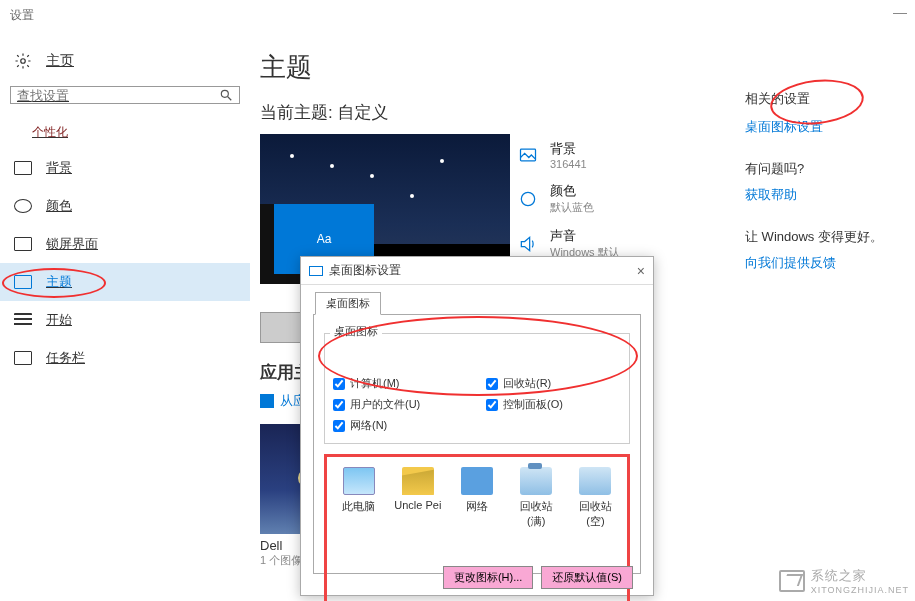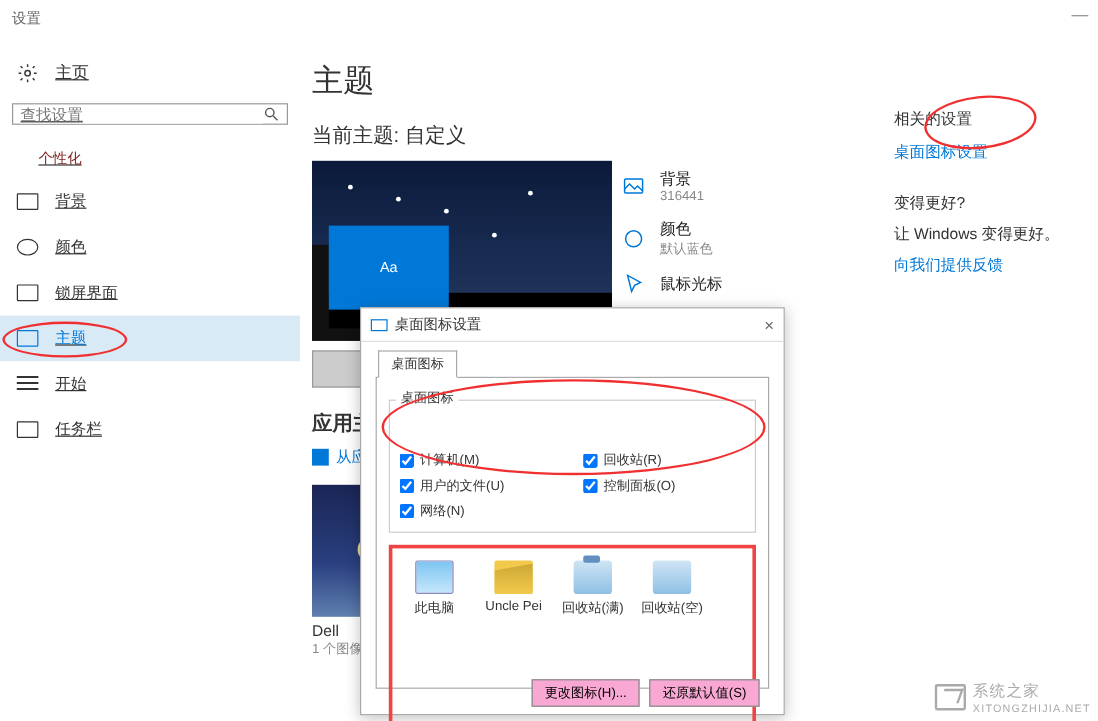--- a/index.html
+++ b/index.html
@@ -26,21 +26,21 @@
     .nav-item.active { background: #d9eaf7; color: #0078d7; }
     .nav-item .nav-icon { width: 18px; height: 14px; margin-right: 14px; border: 1.5px solid currentColor; border-radius: 1px; position: relative; }
     .nav-item .nav-label { font-size: 13px; }
     
     .main { flex: 1; padding: 20px 24px 0 10px; position: relative; }
     .page-heading { font-size: 26px; font-weight: 400; margin-bottom: 16px; }
     .subheading { font-size: 17px; margin-bottom: 10px; }
     
     .theme-preview { width: 250px; height: 150px; background: linear-gradient(to bottom, #0b1a3a 0%, #1a2e55 60%, #2a3a5a 100%); position: relative; margin-bottom: 8px; }
     .theme-preview .taskbar { position: absolute; bottom: 0; left: 0; right: 0; height: 10px; background: #111; }
-    .theme-preview .start-tile { position: absolute; bottom: 26px; left: 14px; width: 100px; height: 70px; background: #0078d7; display: flex; align-items: center; justify-content: center; color: #fff; font-size: 12px; }
+    .theme-preview .start-tile { position: absolute; bottom: 10px; left: 14px; width: 100px; height: 70px; background: #0078d7; display: flex; align-items: center; justify-content: center; color: #fff; font-size: 12px; }
     .theme-preview .start-left { position: absolute; bottom: 10px; left: 0; width: 14px; height: 70px; background: #111; }
     .theme-preview .stars { position: absolute; top: 20px; left: 30px; width: 4px; height: 4px; background: #fff; border-radius: 50%; box-shadow: 40px 10px #fff, 80px 20px #fff, 150px 5px #fff, 120px 40px #fff; }
     .theme-preview .ground { position: absolute; bottom: 10px; left: 0; right: 0; height: 30px; background: #000; }
     
     .theme-info-row { display: flex; gap: 8px; }
     .theme-props { margin-bottom: 14px; }
     .prop-row { display: flex; align-items: center; padding: 6px 0; }
     .prop-row .prop-icon { width: 20px; height: 20px; margin-right: 12px; stroke: #0078d7; fill: none; stroke-width: 1.5; }
     .prop-row .prop-texts { display: flex; flex-direction: column; }
     .prop-row .prop-label { font-size: 13px; color: #222; }
@@ -179,20 +179,30 @@
           <svg class="prop-icon" viewBox="0 0 24 24">
               <circle cx="12" cy="12" r="8"></circle>
             </svg>
           <div class="prop-texts">
               <span class="prop-label">颜色</span>
               <span class="prop-value">默认蓝色</span>
             </div>
         </div>
         <div class="prop-row">
           <svg class="prop-icon" viewBox="0 0 24 24">
+              <path d="M4 9v6h4l6 5V4l-6 5H4z"></path>
+              <path d="M17 8c1.5 1.5 1.5 6.5 0 8"></path>
+            </svg>
+          <div class="prop-texts">
+              <span class="prop-label">声音</span>
+              <span class="prop-value">Windows 默认</span>
+            </div>
+        </div>
+        <div class="prop-row">
+          <svg class="prop-icon" viewBox="0 0 24 24">
               <path d="M6 3l4 16 3-6 6-3z"></path>
             </svg>
           <div class="prop-texts">
               <span class="prop-label">鼠标光标</span>
             </div>
         </div>
       </div>
     </div>
 
     <div class="save-btn">保</div>
@@ -206,21 +216,22 @@
     <div class="theme-tile">
       <div class="thumb"></div>
       <div class="tname">Dell</div>
       <div class="tcount">1 个图像</div>
     </div>
   </main>
 
   <aside class="right-pane">
     <div class="right-head">相关的设置</div>
     <a class="right-link">桌面图标设置</a>
-    <div class="right-text">变得更好?</div>
+    <div class="right-text">有问题吗?</div>
+    <a class="right-link">获取帮助</a>
     <div class="right-text">让 Windows 变得更好。</div>
     <a class="right-link">向我们提供反馈</a>
   </aside>
 </div>
 
 <div class="dialog">
   <div class="dialog-title">
     <span class="mini-icon"></span>
     <span>桌面图标设置</span>
     <span class="close">×</span>
@@ -257,20 +268,24 @@
     <div class="icon-box">
       <div class="icon-item">
           <div class="ii pc"></div>
           <div>此电脑</div>
         </div>
       <div class="icon-item">
           <div class="ii folder"></div>
           <div>Uncle Pei</div>
         </div>
       <div class="icon-item">
+          <div class="ii net"></div>
+          <div>网络</div>
+        </div>
+      <div class="icon-item">
           <div class="ii bin full"></div>
           <div>回收站(满)</div>
         </div>
       <div class="icon-item">
           <div class="ii bin"></div>
           <div>回收站(空)</div>
         </div>
     </div>
   </div>
   <div class="dialog-btns">

